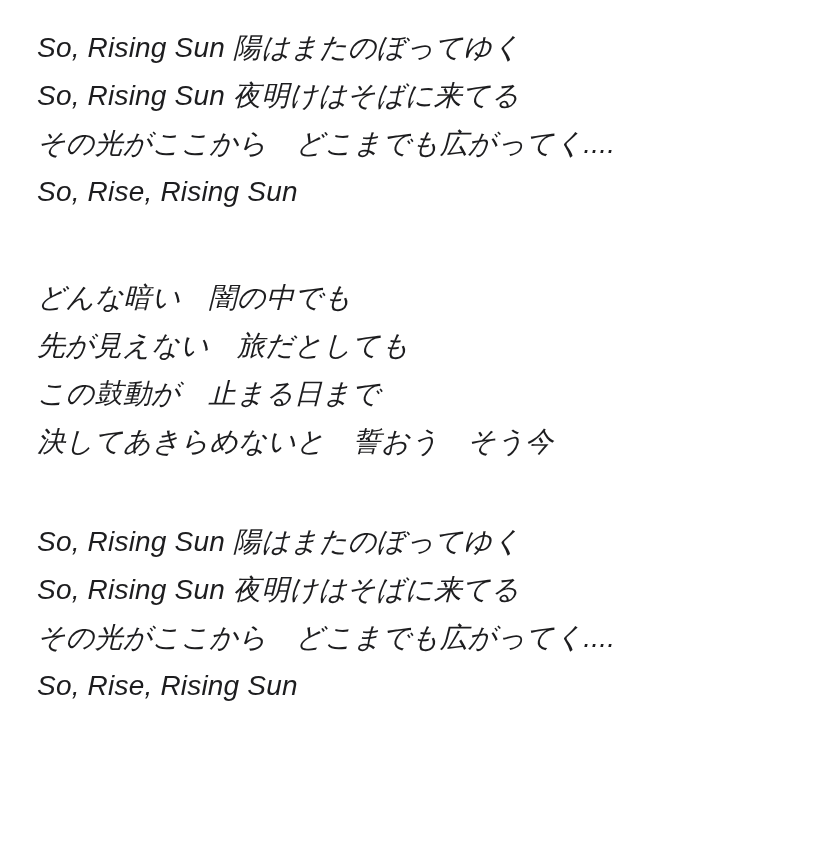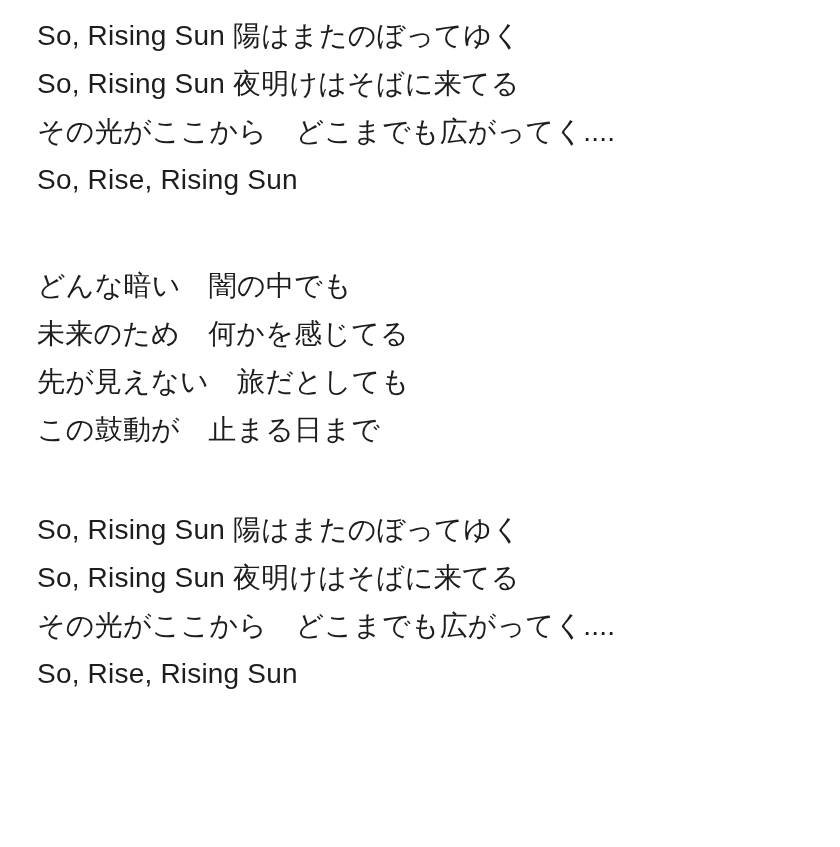--- a/index.html
+++ b/index.html
@@ -10,22 +10,23 @@
   body {
     width: 840px;
     height: 847px;
     overflow: hidden;
     font-family: "Liberation Sans", "DejaVu Sans", sans-serif;
   }
   .lyrics-page {
     box-sizing: border-box;
     width: 823px;
     height: 847px;
-    padding: 12px 30px 10px 37px;
+    padding: 24px 30px 10px 37px;
     color: #1d1d1f;
+    font-style: italic;
   }
   .stanza {
     margin: 0;
   }
   .stanza:nth-child(2) { margin-top: 58px; }
   .stanza:nth-child(3) { }
   .stanza:nth-child(4) { margin-top: 52px; }
   .lyric-line {
     font-size: 28px;
     line-height: 48px;
@@ -42,26 +43,26 @@
 
   <div class="stanza">
     <div class="lyric-line">So, Rising Sun 陽はまたのぼってゆく</div>
     <div class="lyric-line">So, Rising Sun 夜明けはそばに来てる</div>
     <div class="lyric-line">その光がここから　どこまでも広がってく....</div>
     <div class="lyric-line">So, Rise, Rising Sun</div>
   </div>
 
   <div class="stanza">
     <div class="lyric-line">どんな暗い　闇の中でも</div>
-    <div class="lyric-line">未来のため　何かを感じてる</div>
   </div>
 
   <div class="stanza">
     <div class="lyric-line">先が見えない　旅だとしても</div>
     <div class="lyric-line">この鼓動が　止まる日まで</div>
+    <div class="lyric-line">決してあきらめないと　誓おう　そう今</div>
   </div>
 
   <div class="stanza">
     <div class="lyric-line">So, Rising Sun 陽はまたのぼってゆく</div>
     <div class="lyric-line">So, Rising Sun 夜明けはそばに来てる</div>
     <div class="lyric-line">その光がここから　どこまでも広がってく....</div>
     <div class="lyric-line">So, Rise, Rising Sun</div>
   </div>
 
 </div>

